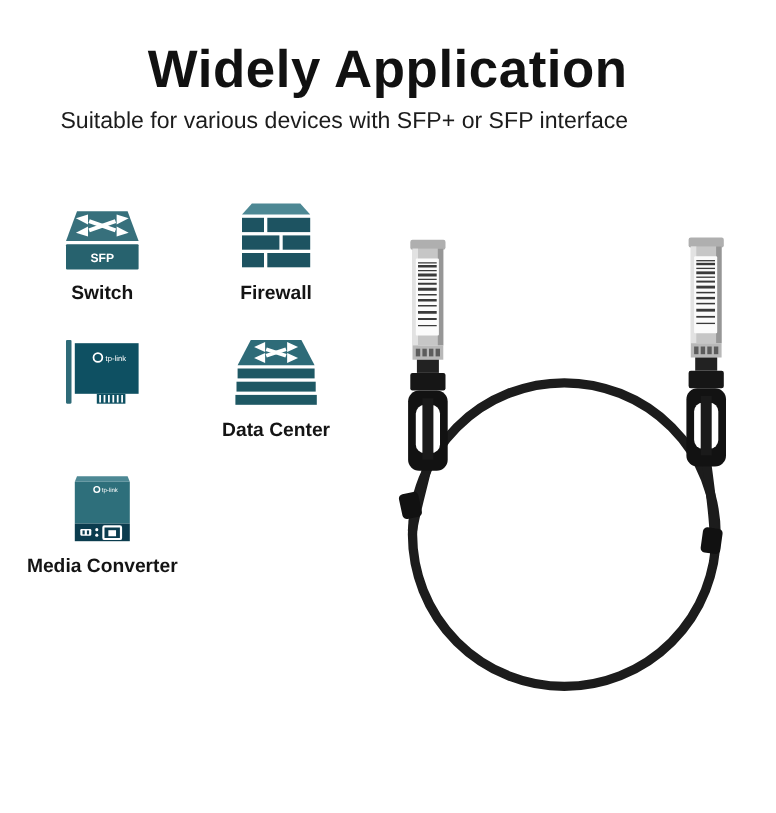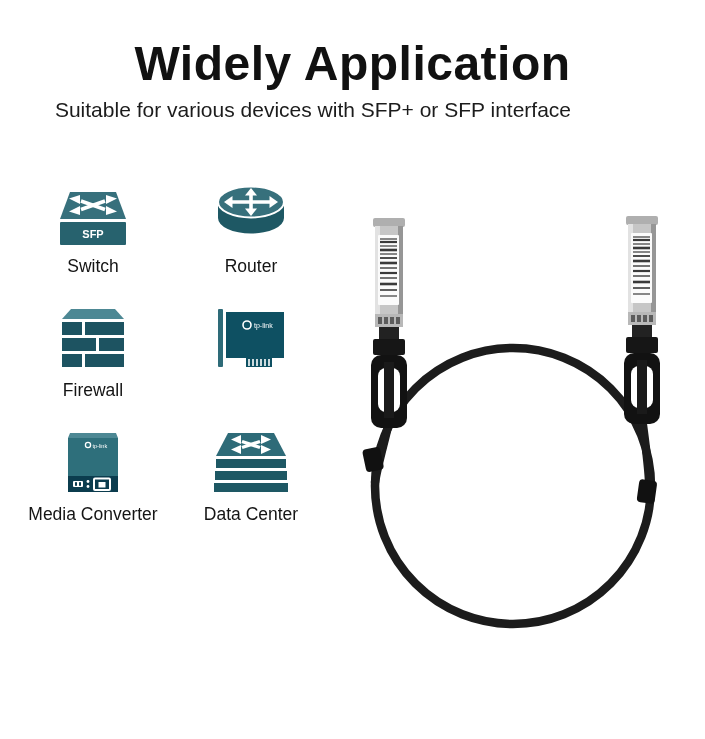--- a/index.html
+++ b/index.html
@@ -15,21 +15,21 @@
     position:absolute; top:98px; left:0; width:626px; text-align:center;
     font-size:21px; color:#1c1c1c;
   }
   .devices {
     position:absolute; left:14px; top:180px;
     display:grid; grid-template-columns:158px 158px; grid-auto-rows:124px;
   }
   .device { display:flex; flex-direction:column; align-items:center; }
   .icon-box { height:66px; display:flex; align-items:flex-end; justify-content:center; }
   .device-label {
-    margin-top:10px; font-size:17.5px; font-weight:normal; color:#141414; white-space:nowrap;
+    margin-top:10px; font-size:17.5px; font-weight:bold; color:#141414; white-space:nowrap;
   }
   .photo { position:absolute; left:333px; top:178px; }
   svg text { font-family:"Liberation Sans", sans-serif; }
 </style>
 </head>
 <body>
 
 <div class="title">Widely Application</div>
 <div class="subtitle">Suitable for various devices with SFP+ or SFP interface</div>
 
@@ -48,37 +48,20 @@
           <polygon points="21,15 10,20.5 21,24" stroke="none"></polygon>
         </g>
         <rect x="1" y="31" width="66" height="23" rx="1" fill="#27626E"></rect>
         <text x="34" y="47" text-anchor="middle" font-size="11" font-weight="bold" fill="#fff">SFP</text>
       </svg>
     </div>
     <div class="device-label">Switch</div>
   </div>
 
 
-  <div class="device">
-    <div class="icon-box">
-      <svg width="68" height="62" viewBox="0 0 68 62">
-        <path d="M1,18 L1,34 A33,15.5 0 0 0 67,34 L67,18 Z" fill="#1E5864"></path>
-        <ellipse cx="34" cy="18" rx="33" ry="15.5" fill="#37707C" stroke="#fff" stroke-width="2"></ellipse>
-        <g stroke="#fff" fill="#fff">
-          <line x1="34" y1="11" x2="34" y2="25" stroke-width="3.6"></line>
-          <line x1="15" y1="18" x2="53" y2="18" stroke-width="3.6"></line>
-          <polygon points="34,4 28,11.5 40,11.5" stroke="none"></polygon>
-          <polygon points="34,32 28,24.5 40,24.5" stroke="none"></polygon>
-          <polygon points="7,18 15.5,12 15.5,24" stroke="none"></polygon>
-          <polygon points="61,18 52.5,12 52.5,24" stroke="none"></polygon>
-        </g>
-      </svg>
-    </div>
-    <div class="device-label">Router</div>
-  </div>
 
 
   <div class="device">
     <div class="icon-box">
       <svg width="64" height="62" viewBox="0 0 64 62">
         <polygon points="10,1 54,1 63,11 1,11" fill="#4D8894"></polygon>
         <g fill="#1D5361">
           <rect x="1" y="14" width="20" height="13"></rect>
           <rect x="24" y="14" width="39" height="13"></rect>
           <rect x="1" y="30" width="34" height="13"></rect>
@@ -108,62 +91,62 @@
           <line x1="51" y1="51" x2="51" y2="58"></line>
           <line x1="55" y1="51" x2="55" y2="58"></line>
           <line x1="59" y1="51" x2="59" y2="58"></line>
         </g>
       </svg>
     </div>
   </div>
 
   <div class="device">
     <div class="icon-box">
+      <svg width="78" height="62" viewBox="0 0 78 62">
+        <polygon points="16,1 62,1 74,24 4,24" fill="#2E6B78"></polygon>
+        <g stroke="#fff" fill="#fff">
+          <line x1="30" y1="9.5" x2="48" y2="15.5" stroke-width="3.4"></line>
+          <line x1="48" y1="9.5" x2="30" y2="15.5" stroke-width="3.4"></line>
+          <polygon points="29,12 19,7.5 29,3" stroke="none"></polygon>
+          <polygon points="49,13 59,17.5 49,22" stroke="none"></polygon>
+          <polygon points="49,12 59,7.5 49,3" stroke="none"></polygon>
+          <polygon points="29,13 19,17.5 29,22" stroke="none"></polygon>
+        </g>
+        <g fill="#1E5864">
+          <rect x="4" y="27" width="70" height="9"></rect>
+          <rect x="3" y="39" width="72" height="9"></rect>
+          <rect x="2" y="51" width="74" height="9"></rect>
+        </g>
+      </svg>
+    </div>
+    <div class="device-label">Data Center</div>
+  </div>
+
+  <div class="device">
+    <div class="icon-box">
       <svg width="72" height="62" viewBox="0 0 70 62">
         <polygon points="12,1 58,1 60,6 10,6" fill="#4D8894"></polygon>
         <rect x="10" y="6" width="50" height="38" fill="#2E6F7B"></rect>
         <g>
           <circle cx="30" cy="13" r="2.6" fill="none" stroke="#fff" stroke-width="1.3"></circle>
           <text x="34.5" y="15.5" font-size="5.5" fill="#fff">tp-link</text>
         </g>
         <rect x="10" y="44" width="50" height="16" fill="#0B3C4E"></rect>
         <rect x="15" y="49" width="10" height="6" rx="1" fill="#ffffff"></rect>
         <rect x="17" y="50.2" width="2" height="3.6" fill="#0B3C4E"></rect>
         <rect x="21" y="50.2" width="2" height="3.6" fill="#0B3C4E"></rect>
         <circle cx="30" cy="49.5" r="1.4" fill="#fff"></circle>
         <circle cx="30" cy="54.5" r="1.4" fill="#fff"></circle>
         <g>
           <rect x="36" y="46.5" width="16" height="11.5" rx="1" fill="none" stroke="#fff" stroke-width="2"></rect>
           <rect x="40.5" y="50" width="7" height="5.5" fill="#fff"></rect>
         </g>
       </svg>
     </div>
     <div class="device-label">Media Converter</div>
-  </div>
-
-  <div class="device">
-    <div class="icon-box">
-      <svg width="78" height="62" viewBox="0 0 78 62">
-        <polygon points="16,1 62,1 74,24 4,24" fill="#2E6B78"></polygon>
-        <g stroke="#fff" fill="#fff">
-          <line x1="30" y1="9.5" x2="48" y2="15.5" stroke-width="3.4"></line>
-          <line x1="48" y1="9.5" x2="30" y2="15.5" stroke-width="3.4"></line>
-          <polygon points="29,12 19,7.5 29,3" stroke="none"></polygon>
-          <polygon points="49,13 59,17.5 49,22" stroke="none"></polygon>
-          <polygon points="49,12 59,7.5 49,3" stroke="none"></polygon>
-          <polygon points="29,13 19,17.5 29,22" stroke="none"></polygon>
-        </g>
-        <g fill="#1E5864">
-          <rect x="4" y="27" width="70" height="9"></rect>
-          <rect x="3" y="39" width="72" height="9"></rect>
-          <rect x="2" y="51" width="74" height="9"></rect>
-        </g>
-      </svg>
-    </div>
-    <div class="device-label">Data Center</div>
   </div>
 </div>
 
 <svg class="photo" width="372" height="480" viewBox="0 0 372 480">
 
   <g stroke="#1C1C1C" fill="none" stroke-linecap="round">
     <circle cx="180" cy="308" r="138" stroke-width="8.5"></circle>
     <path d="M56,244 C51,266 45,286 42,304" stroke-width="8.5"></path>
     <path d="M309,240 C312,262 315,284 316,302" stroke-width="8.5"></path>
   </g>

